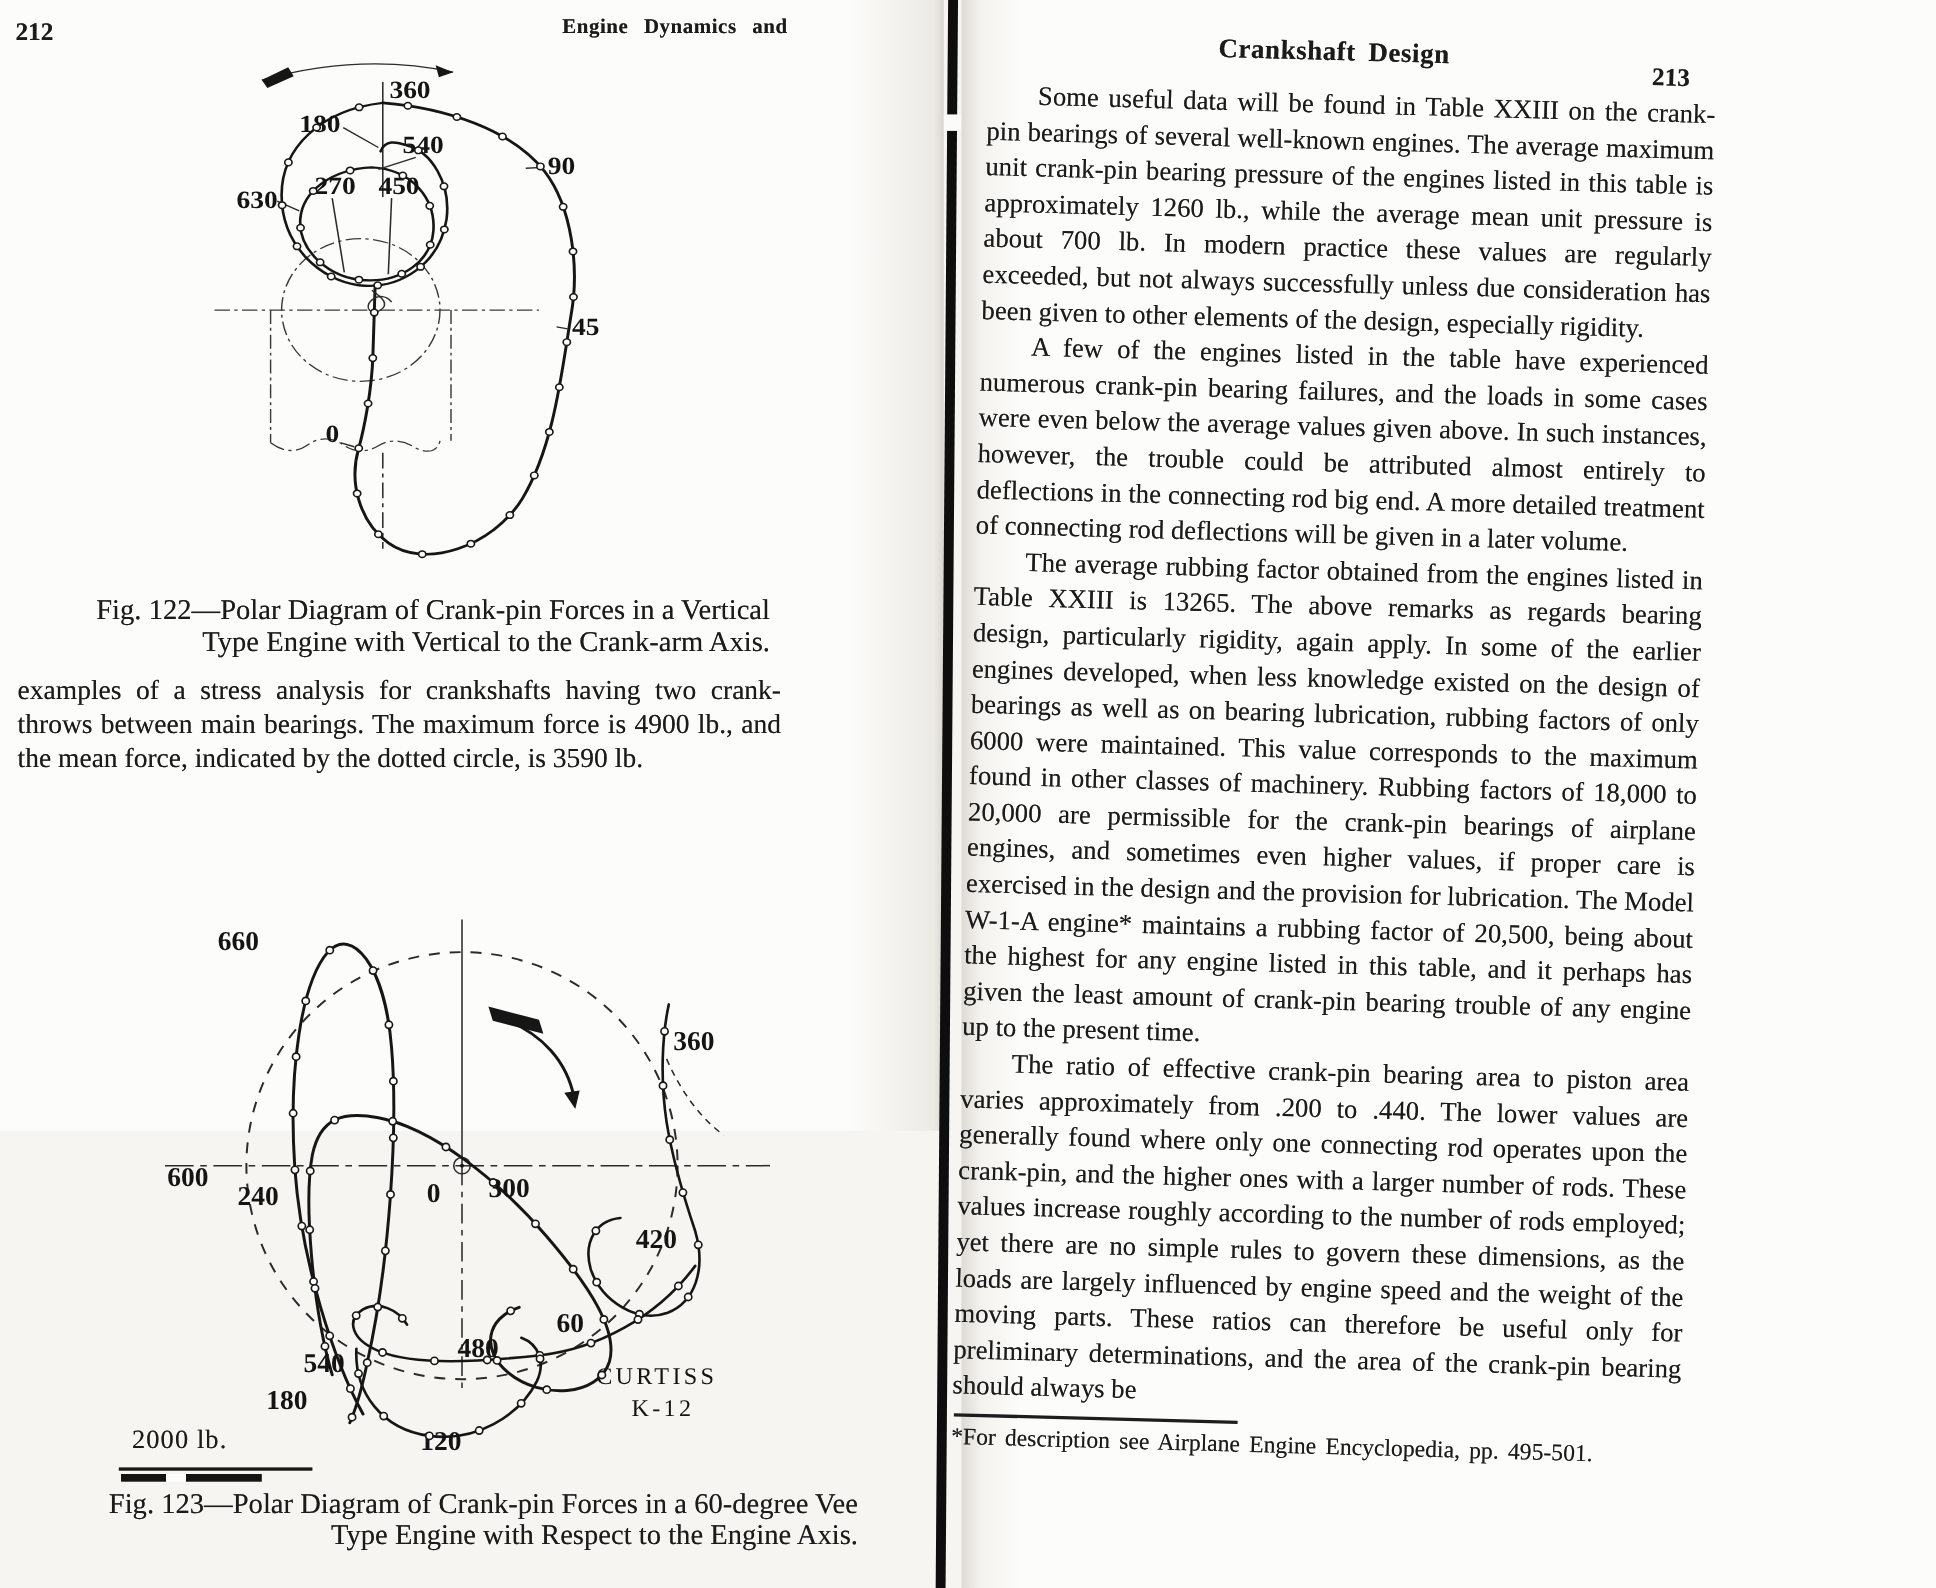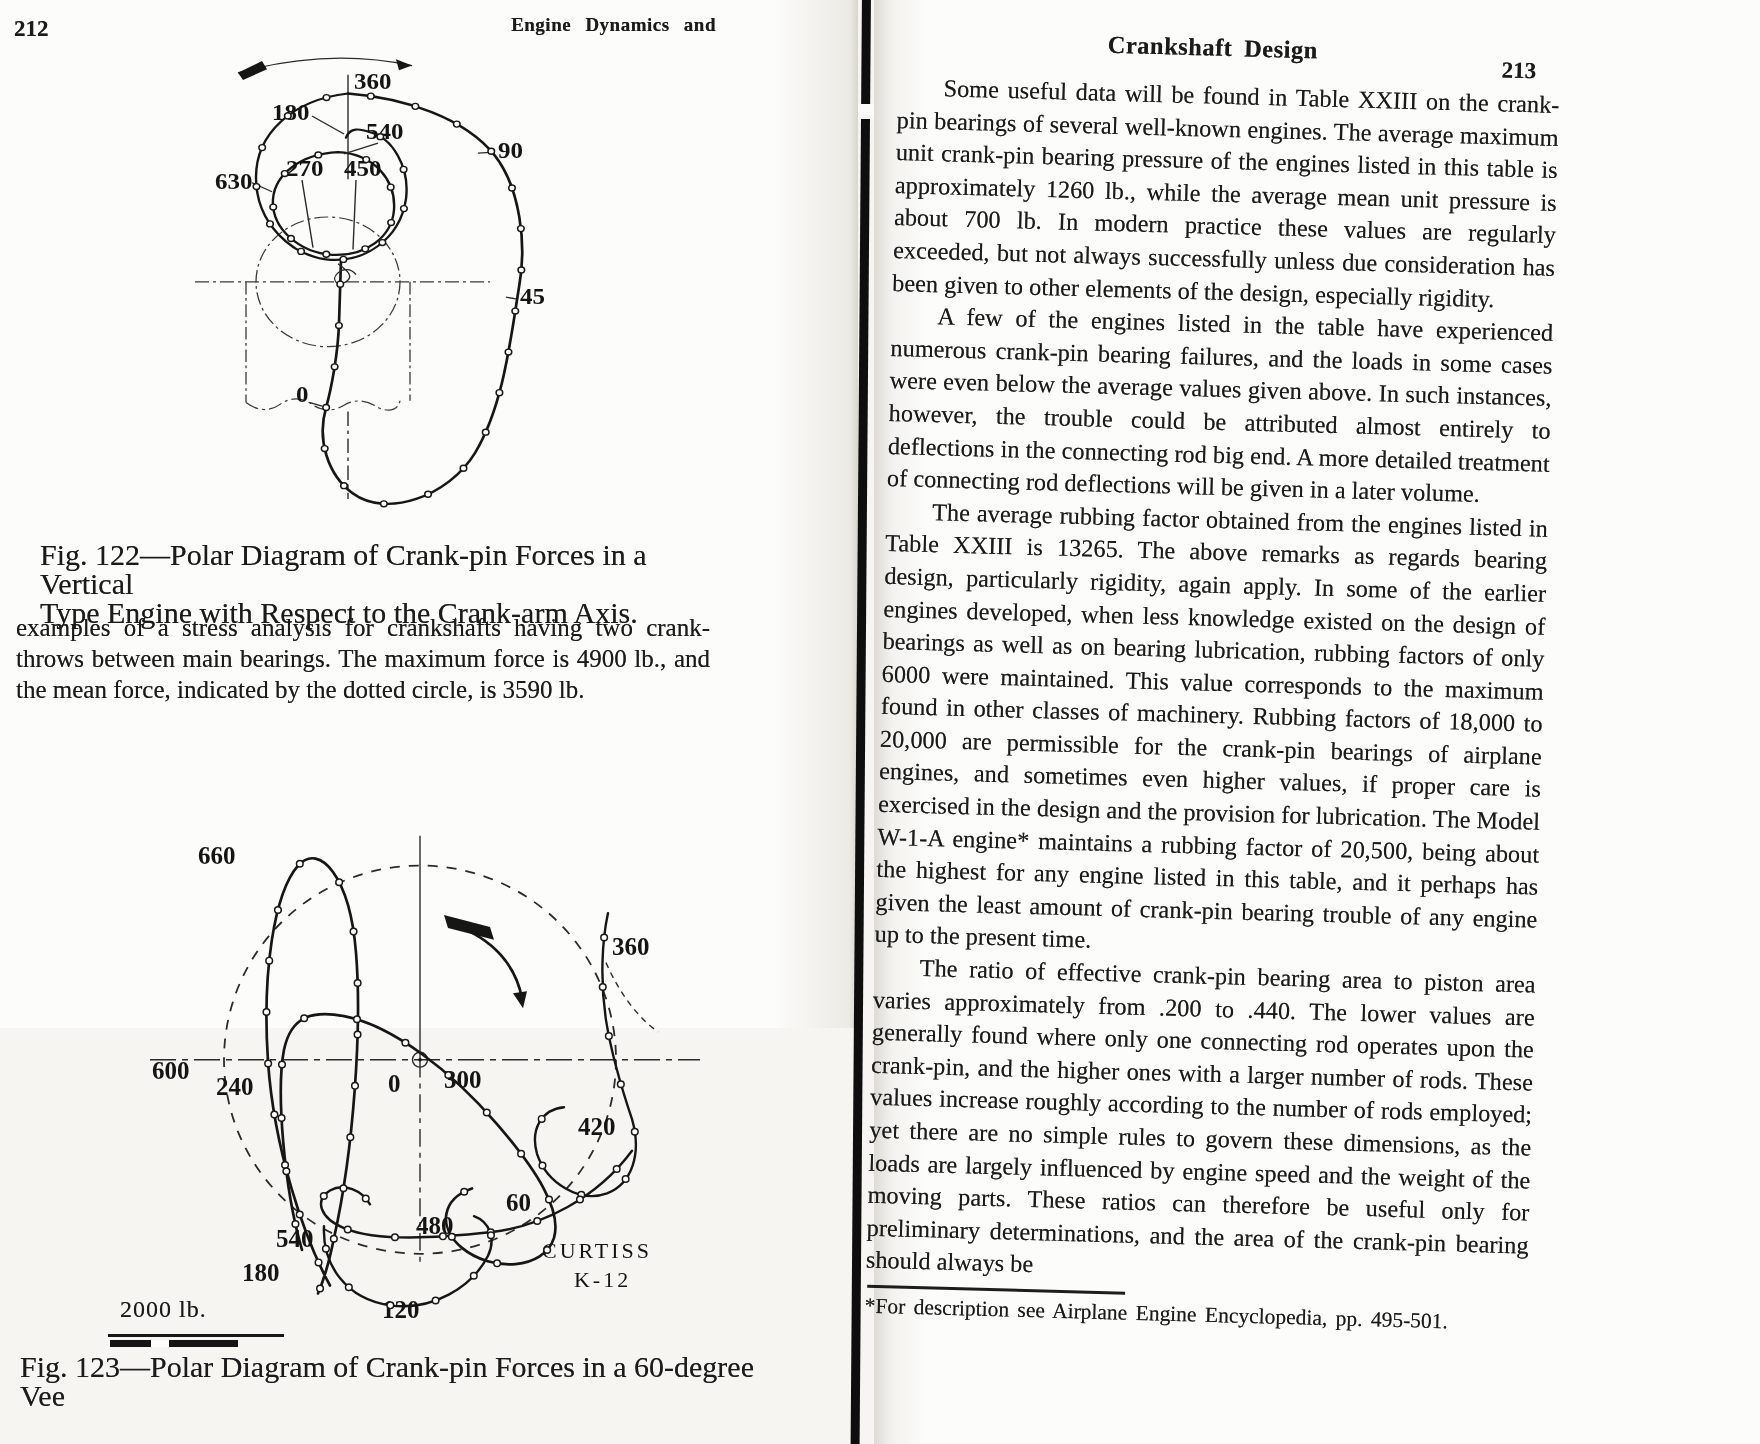--- a/index.html
+++ b/index.html
@@ -18,21 +18,21 @@
   .page-right{left:874px;top:0;width:886px;height:1444px;
     background:linear-gradient(90deg,#dedbd5 0%,#f3f2ee 2%,#fcfcfa 6%,#fcfcfa 100%)}
   .gutter{left:862px;top:-8px;width:9px;height:1462px;background:#0e0e0e;
     transform:rotate(0.45deg);transform-origin:top center}
   .gutter-gap{left:858px;top:104px;width:17px;height:15px;background:#fbfbf9}
 
   
   .pageno-left{left:14px;top:16px;font-size:23px;font-weight:bold}
   .header-left{left:0;top:14px;width:716px;text-align:right;
     font-size:19px;font-weight:bold;word-spacing:9px;letter-spacing:.5px}
-  .figcap{font-size:30px;text-align:left;line-height:29px}
+  .figcap{font-size:26px;text-align:right;line-height:29px}
   .cap122{left:40px;top:540px;width:660px}
   .cap123{left:20px;top:1352px;width:760px}
   .para-left{left:16px;top:612px;width:694px;font-size:25px;line-height:31px;
     text-align:justify}
   .scale-label{left:120px;top:1296px;font-size:24px;font-weight:normal;letter-spacing:1px}
   .scale-rule{left:108px;top:1334px;width:176px;height:3px;background:#161616}
   .scale-bar{left:110px;top:1340px;width:128px;height:7px;
     background:linear-gradient(90deg,#141414 0 32%,#fdfdfb 32% 46%,#141414 46% 100%)}
 
   
@@ -161,21 +161,21 @@
         <circle cx="266.30694580078125" cy="233.37832641601562" r="3.3" class="marker"></circle>
         <circle cx="305.21533203125" cy="227.395751953125" r="3.3" class="marker"></circle>
         <circle cx="331.1047058105469" cy="198.17210388183594" r="3.3" class="marker"></circle>
         <circle cx="330.6806640625" cy="158.8927001953125" r="3.3" class="marker"></circle>
         <circle cx="306.20257568359375" cy="128.30128479003906" r="3.3" class="marker"></circle>
       </g>
     </svg>
 
   <div class="abs figcap cap122 ink">
     <div>Fig. 122—Polar Diagram of Crank-pin Forces in a Vertical</div>
-    <div>Type Engine with Respect to the Crank-arm Axis.</div>
+    <div>Type Engine with Vertical to the Crank-arm Axis.</div>
   </div>
 
   <div class="abs para-left ink">examples of a stress analysis for crankshafts having two crank-throws between main bearings.  The maximum force is 4900 lb., and the mean force, indicated by the dotted circle, is 3590 lb.</div>
 
   <svg class="abs" style="left:92px;top:822px" width="630" height="515" viewBox="0 0 630 520" preserveAspectRatio="none">
 
     <circle class="thin dash2" cx="328" cy="240" r="196"></circle>
 
     <g>
       <path class="thin" stroke-width="1.9" stroke-dasharray="26 6 6 6" d="M 58 240 H 608"></path>
@@ -282,20 +282,21 @@
         <circle cx="398.9536437988281" cy="417.32696533203125" r="3.3" class="marker"></circle>
       </g>
     </svg>
 
   <div class="abs scale-label ink">2000 lb.</div>
   <div class="abs scale-rule"></div>
   <div class="abs scale-bar"></div>
 
   <div class="abs figcap cap123 ink">
     <div>Fig. 123—Polar Diagram of Crank-pin Forces in a 60-degree Vee</div>
+    <div>Type Engine with Respect to the Engine Axis.</div>
   </div>
 </div>
 
 <div class="abs gutter"></div>
 <div class="abs gutter-gap"></div>
 
 <div class="abs page-right">
   <div class="rp-rotate">
     <div class="header-right ink">Crankshaft Design</div>
     <div class="pageno-right ink">213</div>

